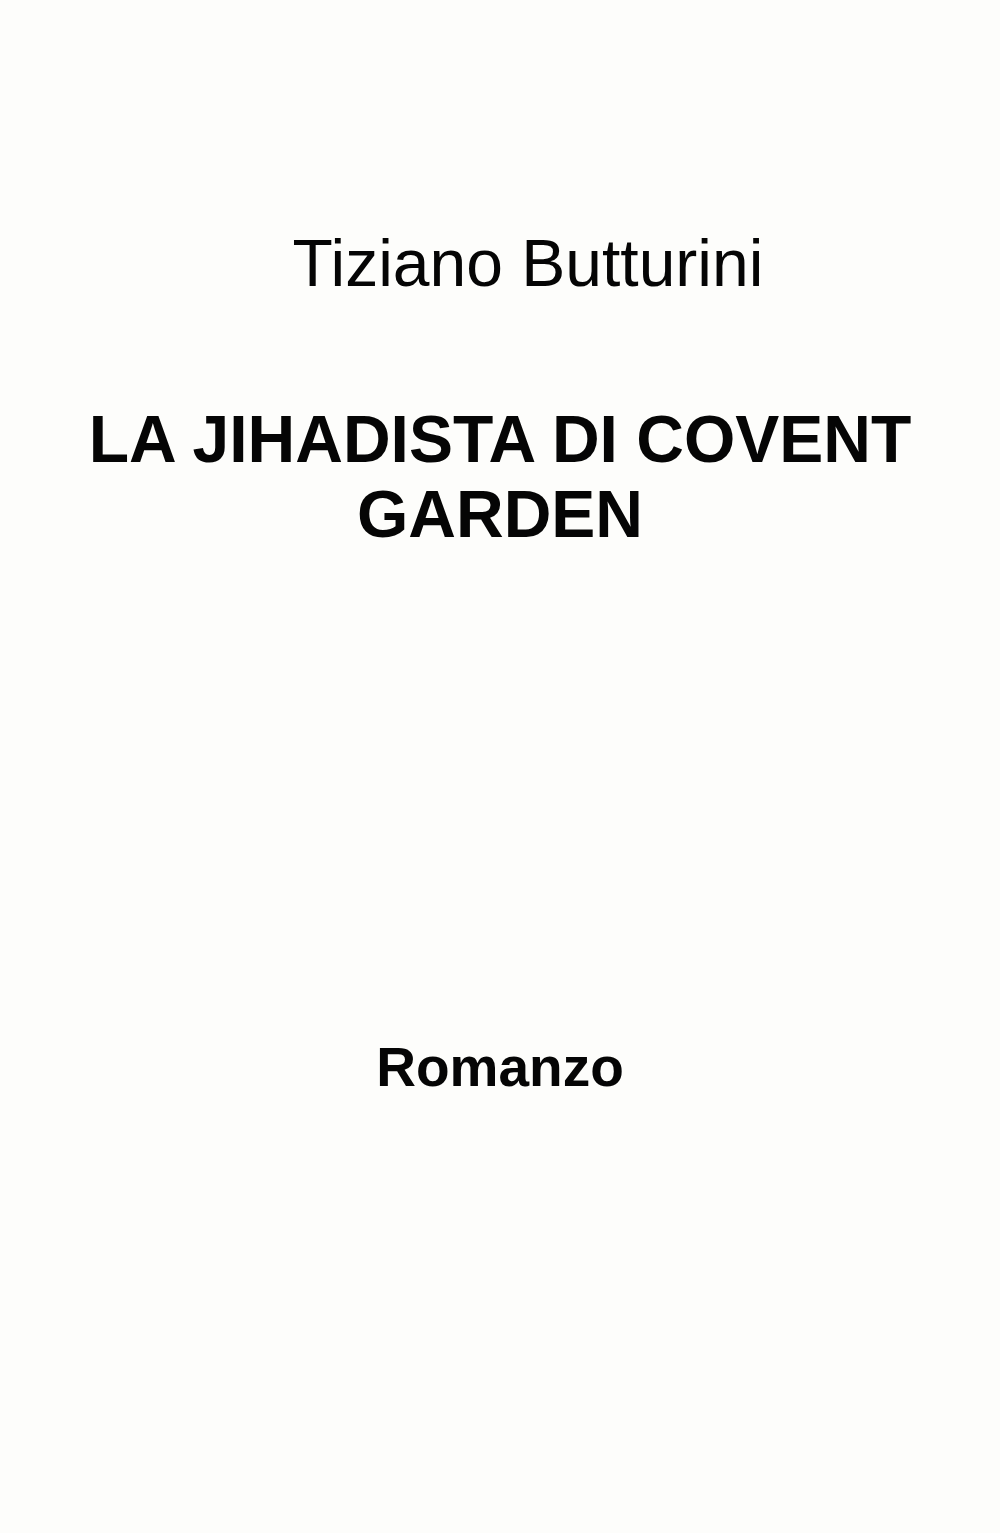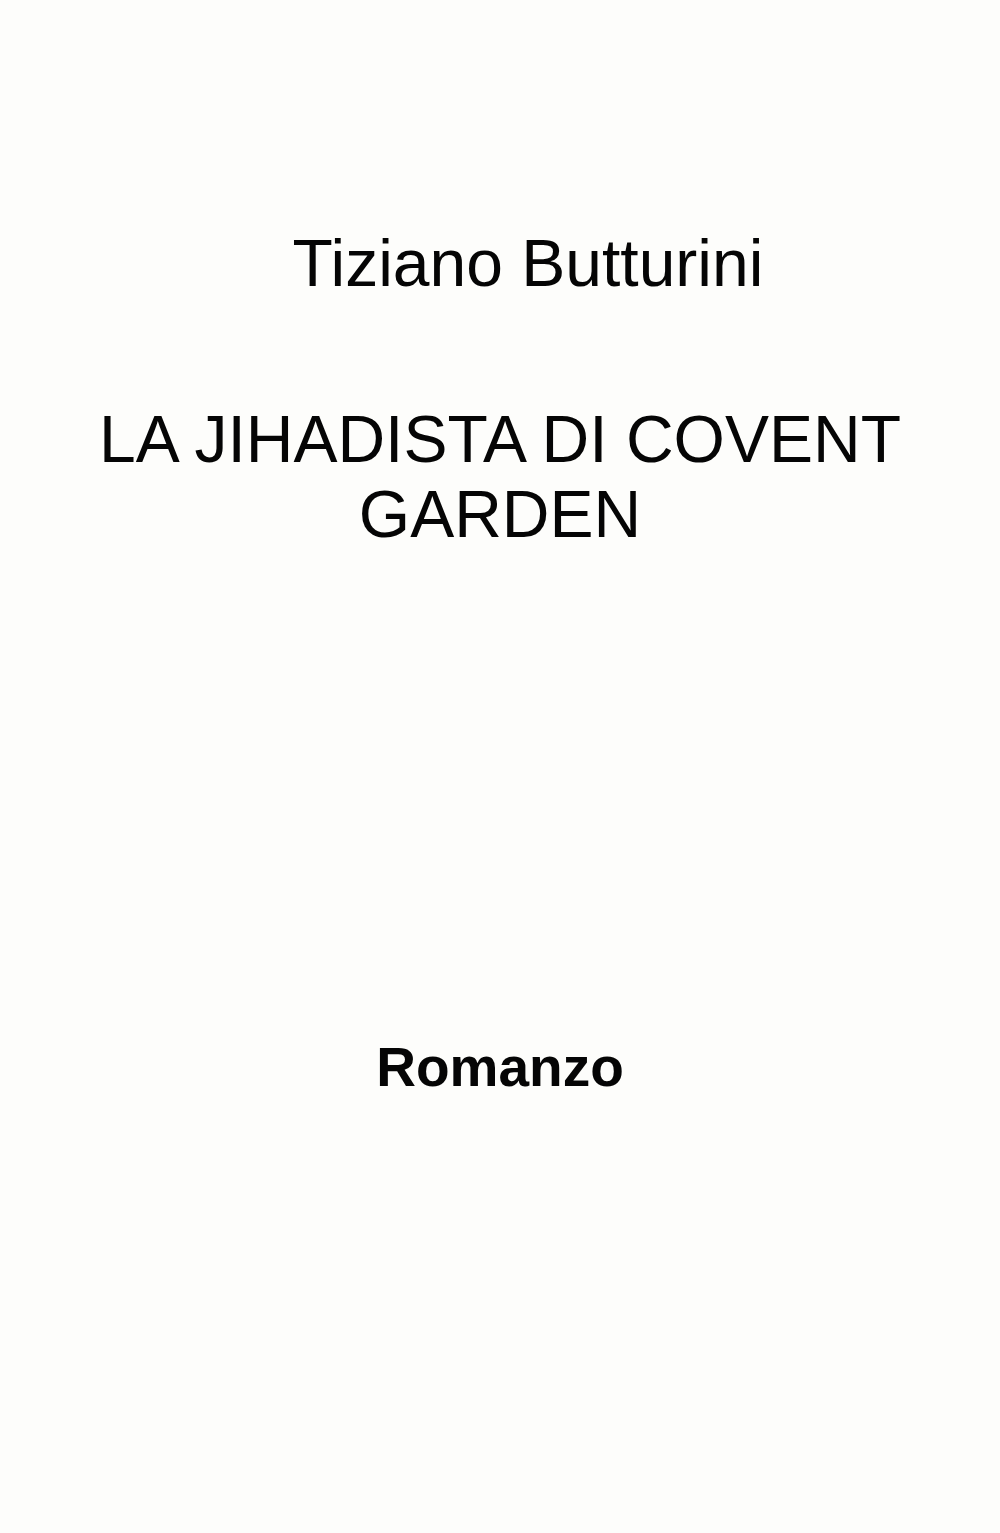--- a/index.html
+++ b/index.html
@@ -31,21 +31,21 @@
   }
   .title {
     position: absolute;
     top: 402px;
     left: 50%;
     transform: translateX(-50%);
     width: 880px;
     text-align: center;
     font-size: 66px;
     line-height: 1.14;
-    font-weight: 400;
+    font-weight: 700;
     text-transform: uppercase;
     letter-spacing: 0px;
   }
   .genre {
     position: absolute;
     top: 1036px;
     left: 0;
     width: 100%;
     text-align: center;
     font-size: 55px;

